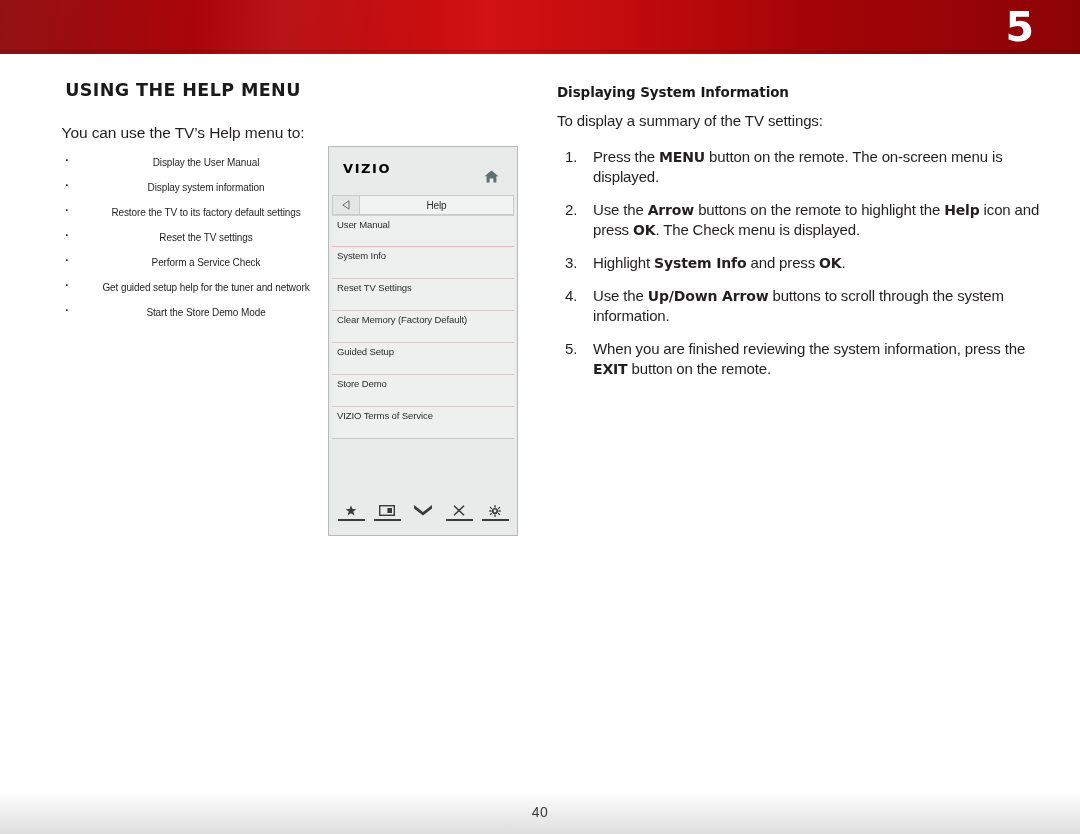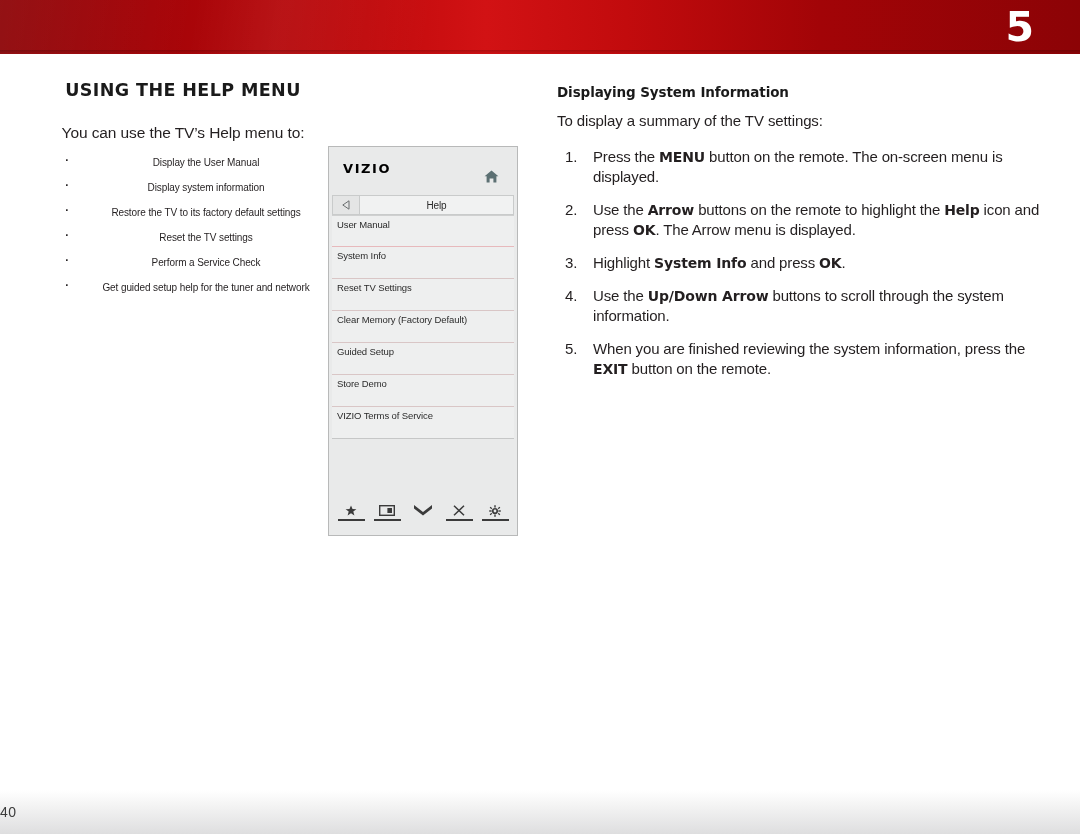--- a/index.html
+++ b/index.html
@@ -271,20 +271,21 @@
     bottom: 0;
     width: 1080px;
     height: 44px;
     background: linear-gradient(180deg, #ffffff 0%, #f2f2f2 40%, #dededf 100%);
   }
   .page-number {
     position: absolute;
     left: 0;
     right: 0;
     top: 14px;
+    text-align: center;
     font-size: 14px;
     color: #3b3b3b;
     letter-spacing: 0.4px;
   }
 </style>
 </head>
 <body>
 
 <div class="header-band">
   <div class="chapter-number">5</div>
@@ -293,20 +294,21 @@
 <div class="col-left">
   <h1 class="section-title">USING THE HELP MENU</h1>
   <p class="lead-line">You can use the TV’s Help menu to:</p>
   <ul class="feature-list" id="feature-list">
       <li>Display the User Manual</li>
       <li>Display system information</li>
       <li>Restore the TV to its factory default settings</li>
       <li>Reset the TV settings</li>
       <li>Perform a Service Check</li>
       <li>Get guided setup help for the tuner and network</li>
+      <li>Start the Store Demo Mode</li>
     </ul>
 </div>
 
 <div class="tv-menu">
 
   <div class="tv-menu-brandbar">
     <div class="vizio-logo">VIZIO</div>
     <div class="home-icon">
       <svg width="15" height="13" viewBox="0 0 15 13" xmlns="http://www.w3.org/2000/svg">
         <path d="M7.5 0.6 L14.4 6.2 L12.4 6.2 L12.4 12.4 L9.4 12.4 L9.4 8.4 L5.6 8.4 L5.6 12.4 L2.6 12.4 L2.6 6.2 L0.6 6.2 Z" fill="#5c7073"></path>
@@ -393,21 +395,21 @@
     </div>
 
   </div>
 </div>
 
 <div class="col-right">
   <h2 class="sub-title">Displaying System Information</h2>
   <p class="intro-line">To display a summary of the TV settings:</p>
   <ol class="steps" id="step-list">
       <li><span>Press the </span><b>MENU</b><span> button on the remote. The on-screen menu is displayed.</span></li>
-      <li><span>Use the </span><b>Arrow</b><span> buttons on the remote to highlight the </span><b>Help</b><span> icon and press </span><b>OK</b><span>. The Arrow menu is displayed.</span></li>
+      <li><span>Use the </span><b>Arrow</b><span> buttons on the remote to highlight the </span><b>Help</b><span> icon and press </span><b>OK</b><span>. The Check menu is displayed.</span></li>
       <li><span>Highlight </span><b>System Info</b><span> and press </span><b>OK</b><span>.</span></li>
       <li><span>Use the </span><b>Up/Down Arrow</b><span> buttons to scroll through the system information.</span></li>
       <li><span>When you are finished reviewing the system information, press the </span><b>EXIT</b><span> button on the remote.</span></li>
     </ol>
 </div>
 
 <div class="footer-band">
   <div class="page-number">40</div>
 </div>
 

